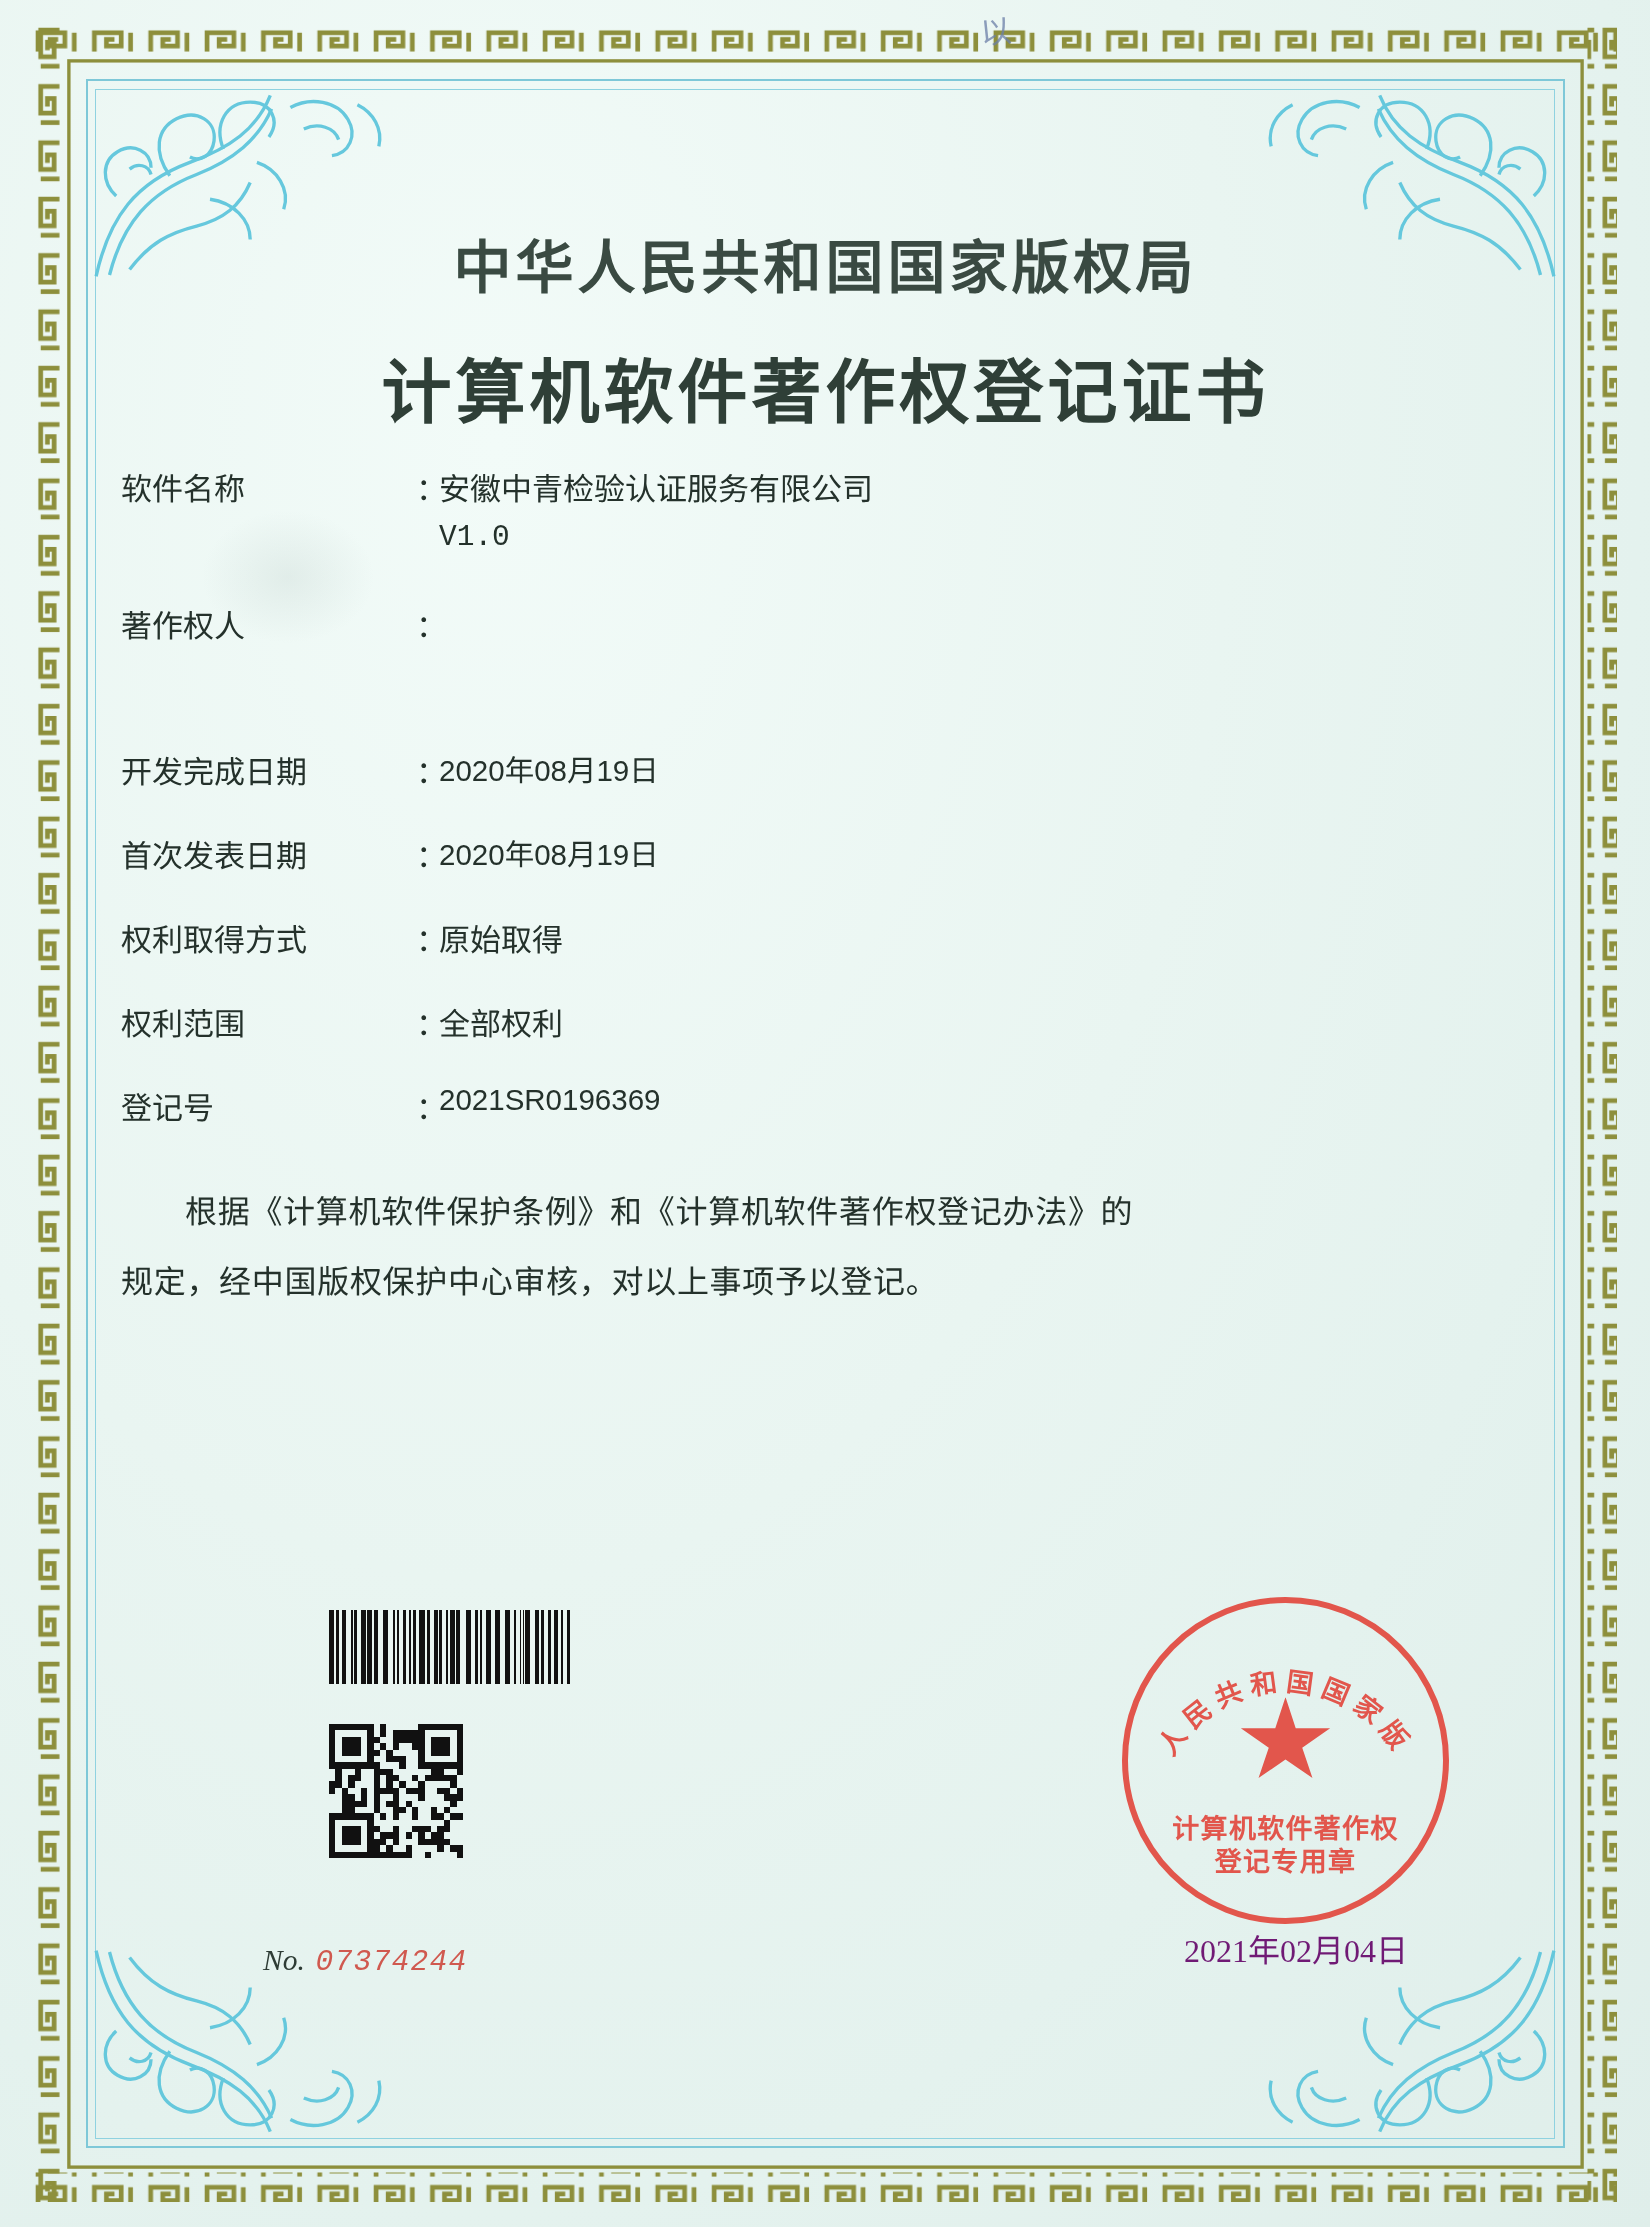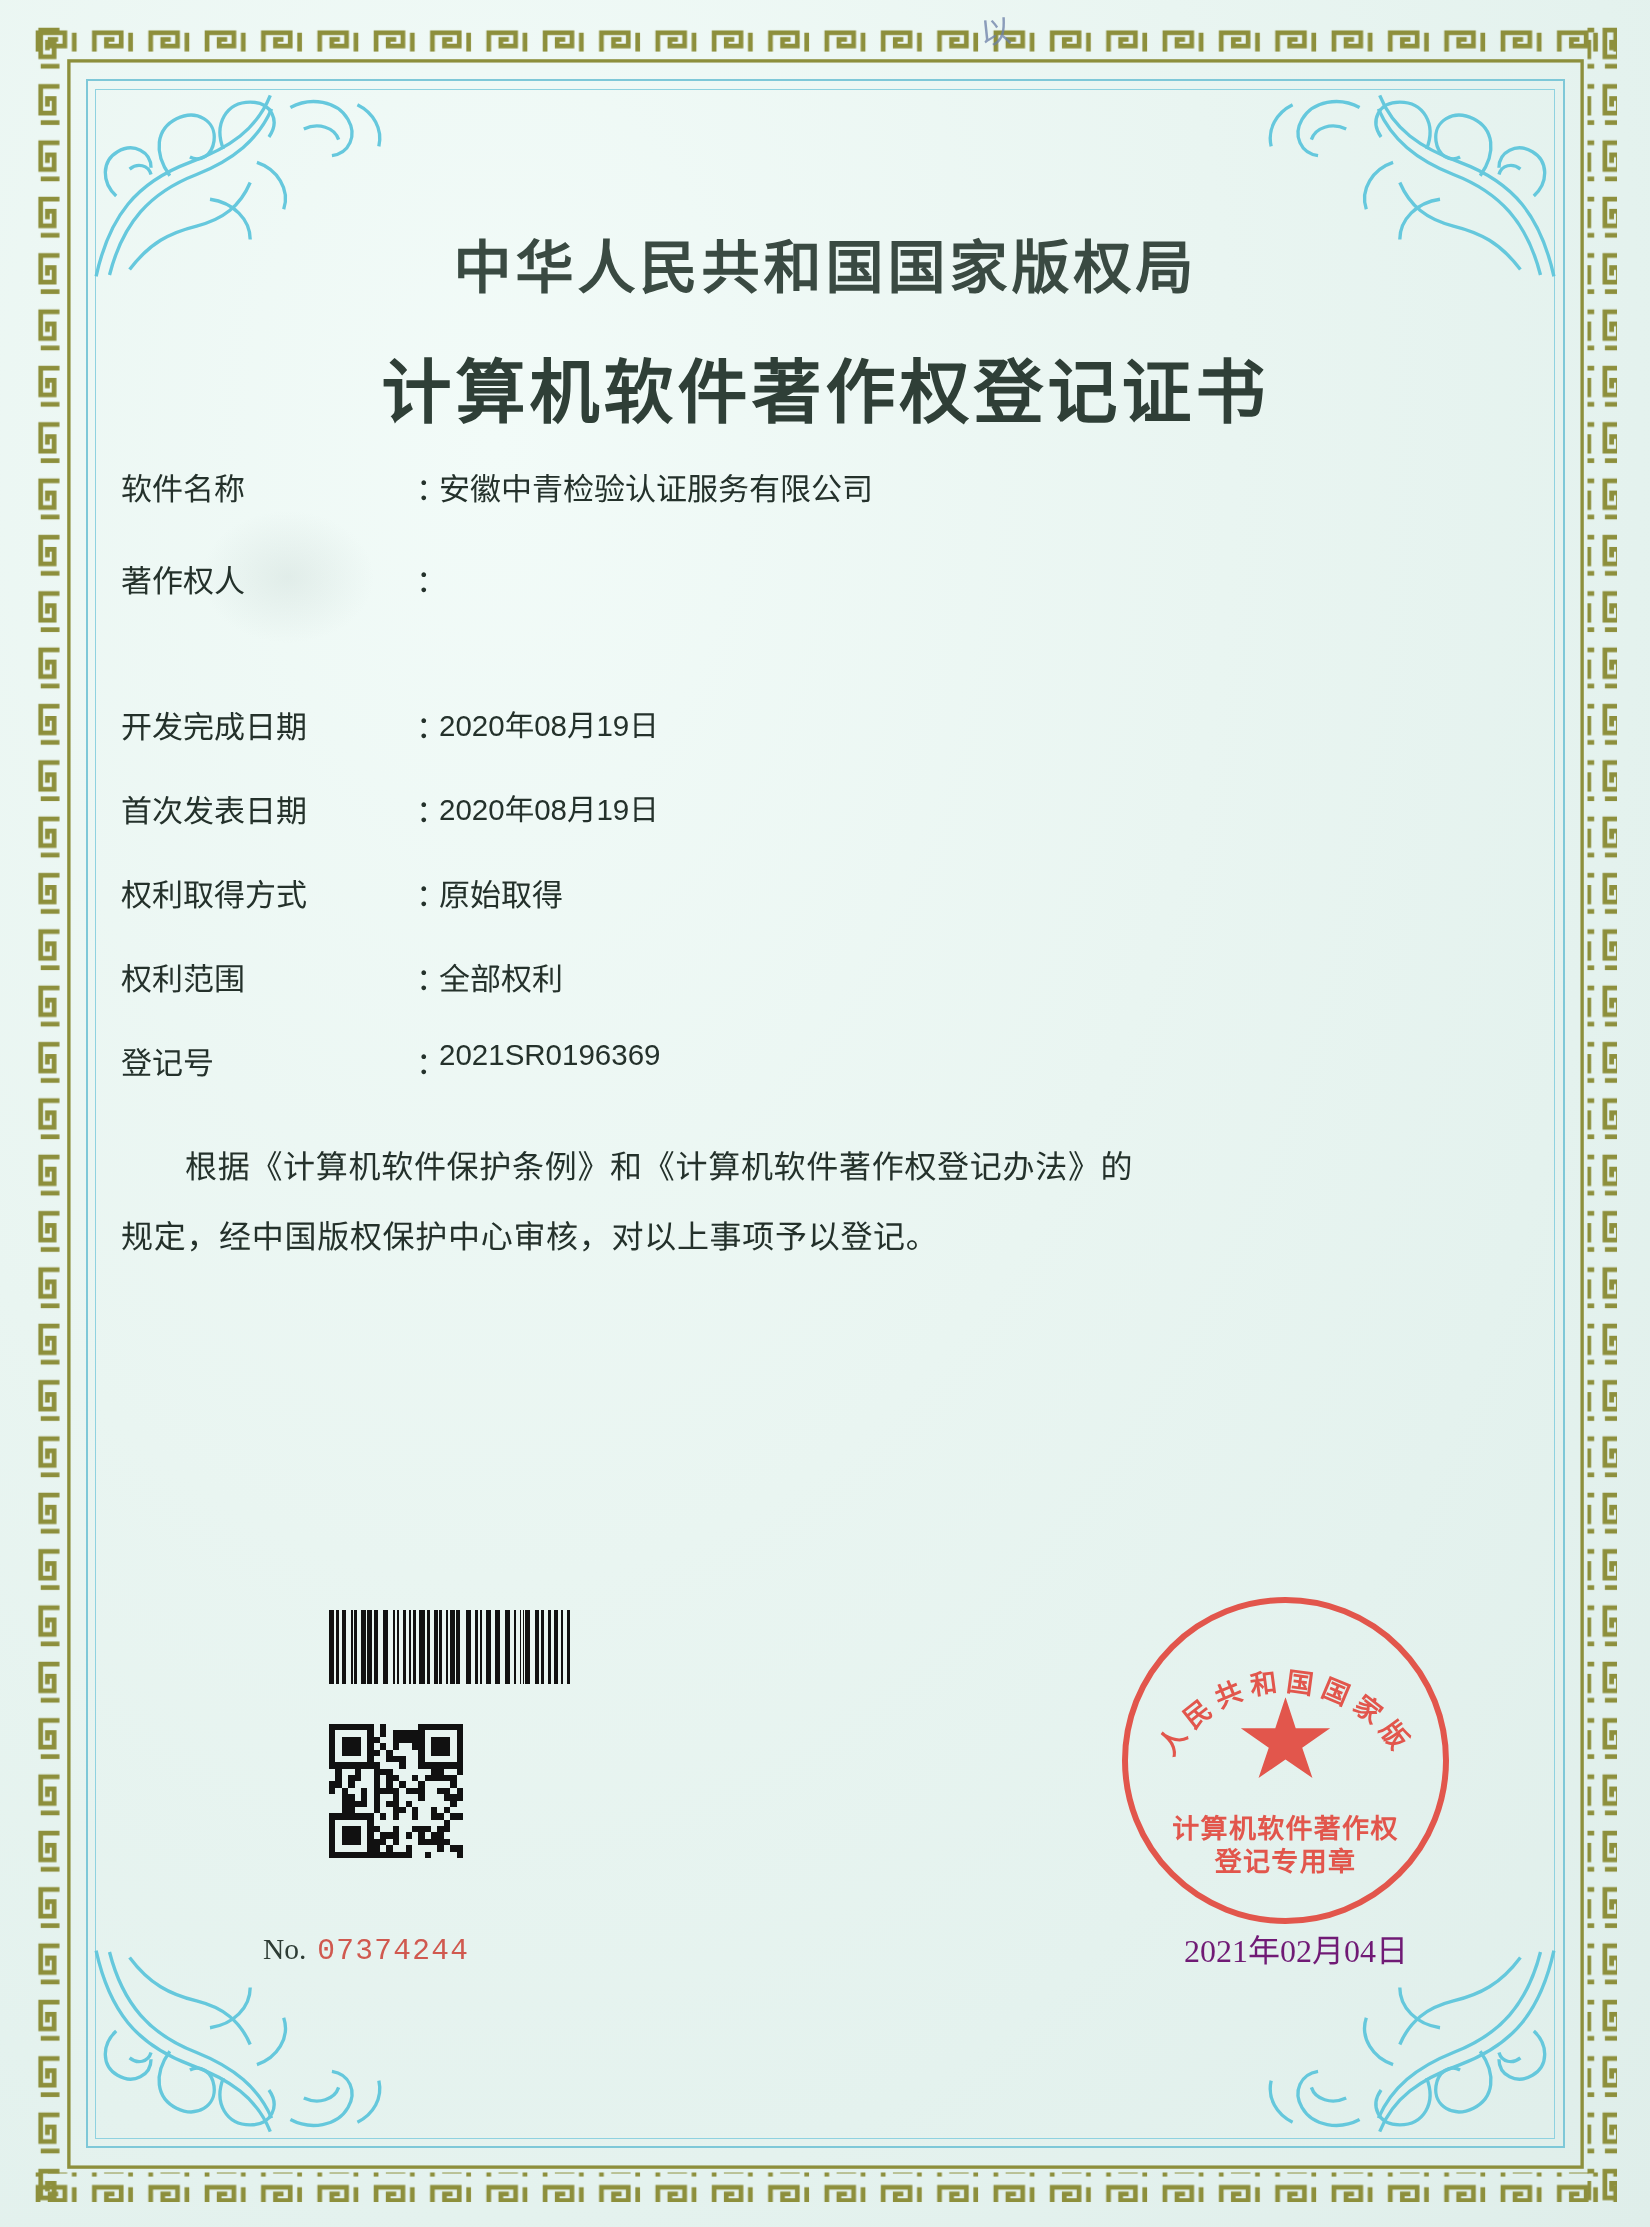--- a/index.html
+++ b/index.html
@@ -220,24 +220,25 @@
     font-size: 27px;
     font-weight: 700;
     line-height: 1.25;
     letter-spacing: 1.3px;
   }
 
   
   .footer-no {
     position: absolute;
     left: 263px;
-    bottom: 259px;
+    bottom: 248px;
     font-size: 29.5px;
     color: #2e3c35;
     font-family: "Liberation Serif", "DejaVu Serif", serif;
+    font-style: italic;
   }
   .footer-no .num {
     color: #d0594f;
     font-family: "Liberation Mono", "DejaVu Sans Mono", monospace;
     letter-spacing: 1.3px;
     margin-left: 10.7px;
   }
   .footer-date {
     position: absolute;
     right: 242px;
@@ -372,20 +373,21 @@
     <div class="title-org">中华人民共和国国家版权局</div>
     <div class="title-main">计算机软件著作权登记证书</div>
 
 
     <div class="sw-block">
       <div class="field-row">
         <span class="field-label"><span class="lbl-spread">软件名称</span></span>
         <span class="field-colon">：</span>
         <span class="field-value">安徽中青检验认证服务有限公司</span>
       </div>
+      <div class="sw-version">V1.0</div>
     </div>
 
     <div class="field-row" style="margin-bottom:0;">
       <span class="field-label"><span class="lbl-spread">著作权人</span></span>
       <span class="field-colon">：</span>
     </div>
 
     <div class="gap-lg"></div>
 
     <div class="dates">

